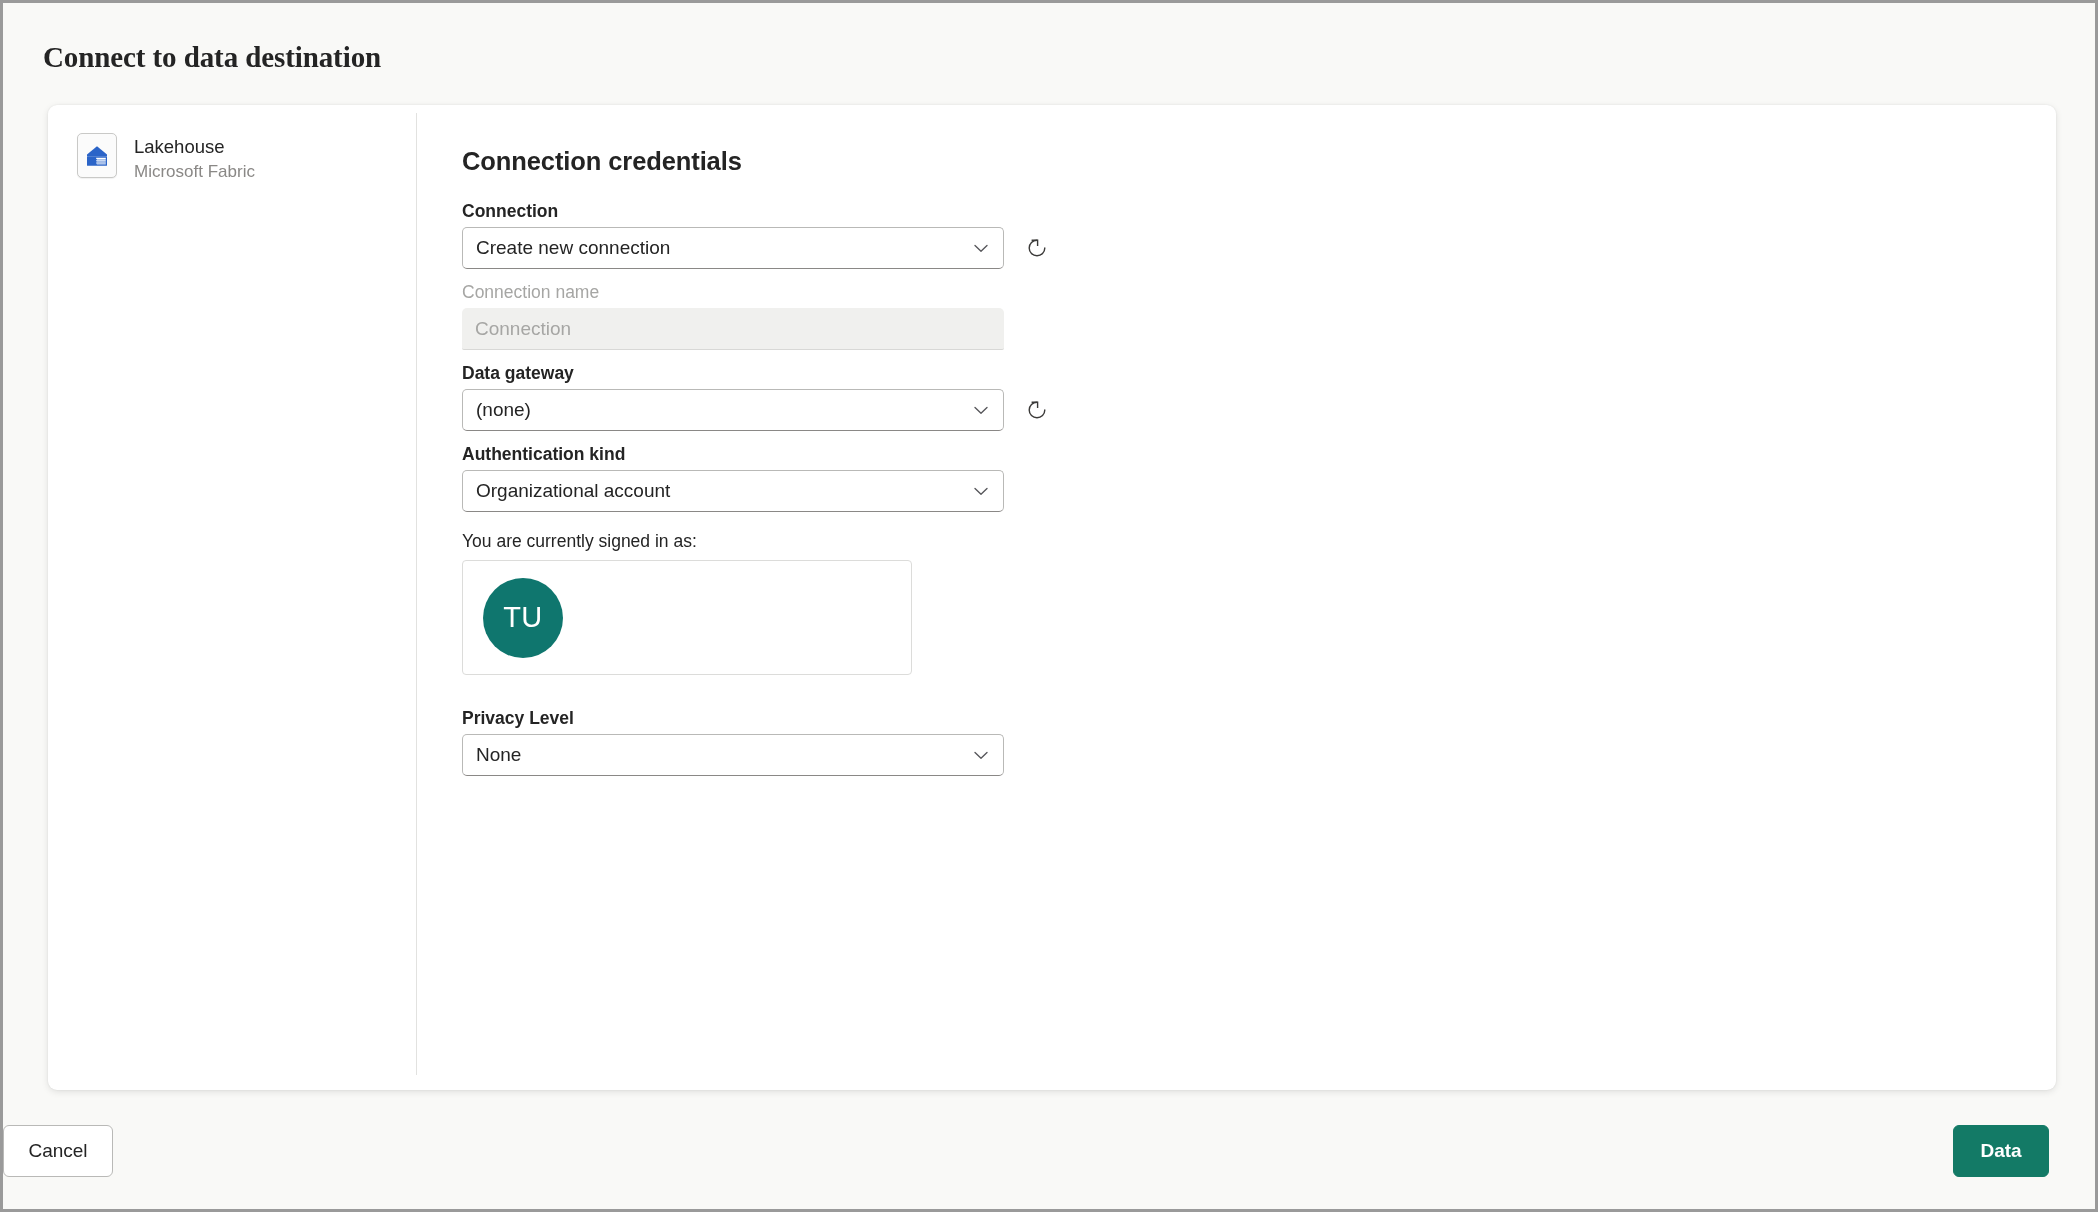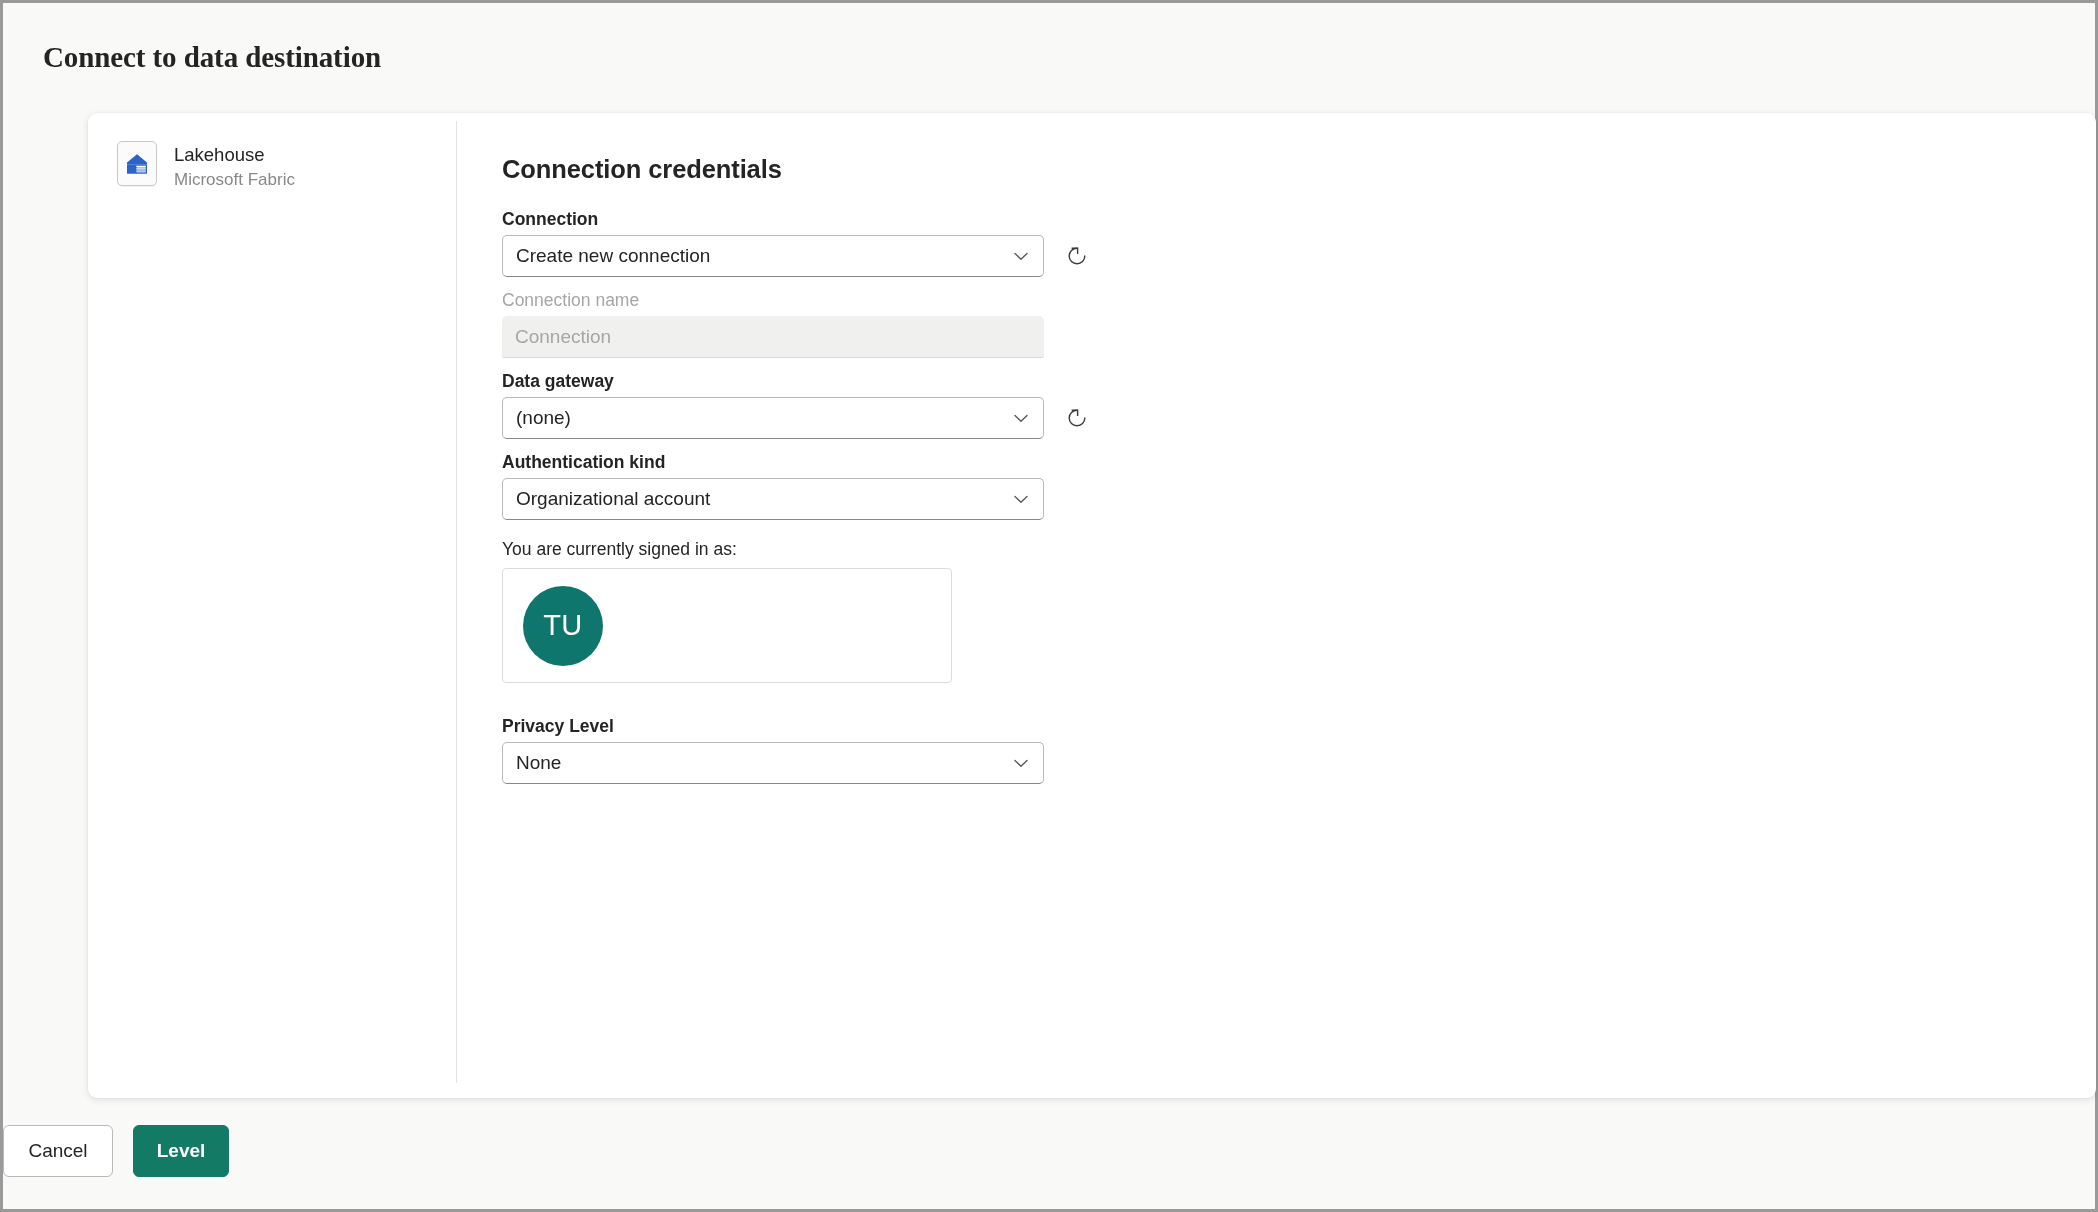--- a/index.html
+++ b/index.html
@@ -46,28 +46,27 @@
     font-size: 29px;
     font-weight: 600;
     letter-spacing: -0.1px;
     color: #242424;
   }
 
   
   #content-card {
     position: absolute;
     left: 45px;
-    top: 110px;
+    top: 102px;
     width: 2008px;
     height: 985px;
     background: #ffffff;
     border-radius: 9px;
     box-shadow: 0 2px 7px rgba(0,0,0,0.10), 0 0 2px rgba(0,0,0,0.08);
     display: flex;
-    margin-left: 40px;
   }
 
   
   #source-panel {
     width: 369px;
     flex: 0 0 369px;
     position: relative;
     padding: 28px 0 0 29px;
   }
   #source-panel::after {
@@ -252,23 +251,23 @@
 
   
   #dialog-footer {
     position: absolute;
     left: 0;
     right: 0;
     bottom: 0;
     height: 117px;
     display: flex;
     align-items: center;
-    justify-content: flex-start;
+    justify-content: space-between;
     padding-right: 46px;
-    gap: 20px;
+    gap: 12px;
   }
   .btn {
     height: 52px;
     min-width: 110px;
     border-radius: 6px;
     font-size: 19px;
     font-family: "Liberation Sans", sans-serif;
     cursor: pointer;
     padding: 0 22px;
     display: flex;
@@ -389,17 +388,17 @@
               <path d="M7 10.5 L13 16.2 L19 10.5" fill="none" stroke="#56565a" stroke-width="1.35" stroke-linecap="round" stroke-linejoin="round"></path>
             </svg>
           </div>
         </div>
 
       </div>
     </div>
 
     <div id="dialog-footer">
       <button class="btn" id="cancel-button">Cancel</button>
-      <button class="btn" id="next-button">Level</button>
+      <button class="btn" id="next-button">Data</button>
     </div>
 
   </div>
 </div>
 
 </body></html>

